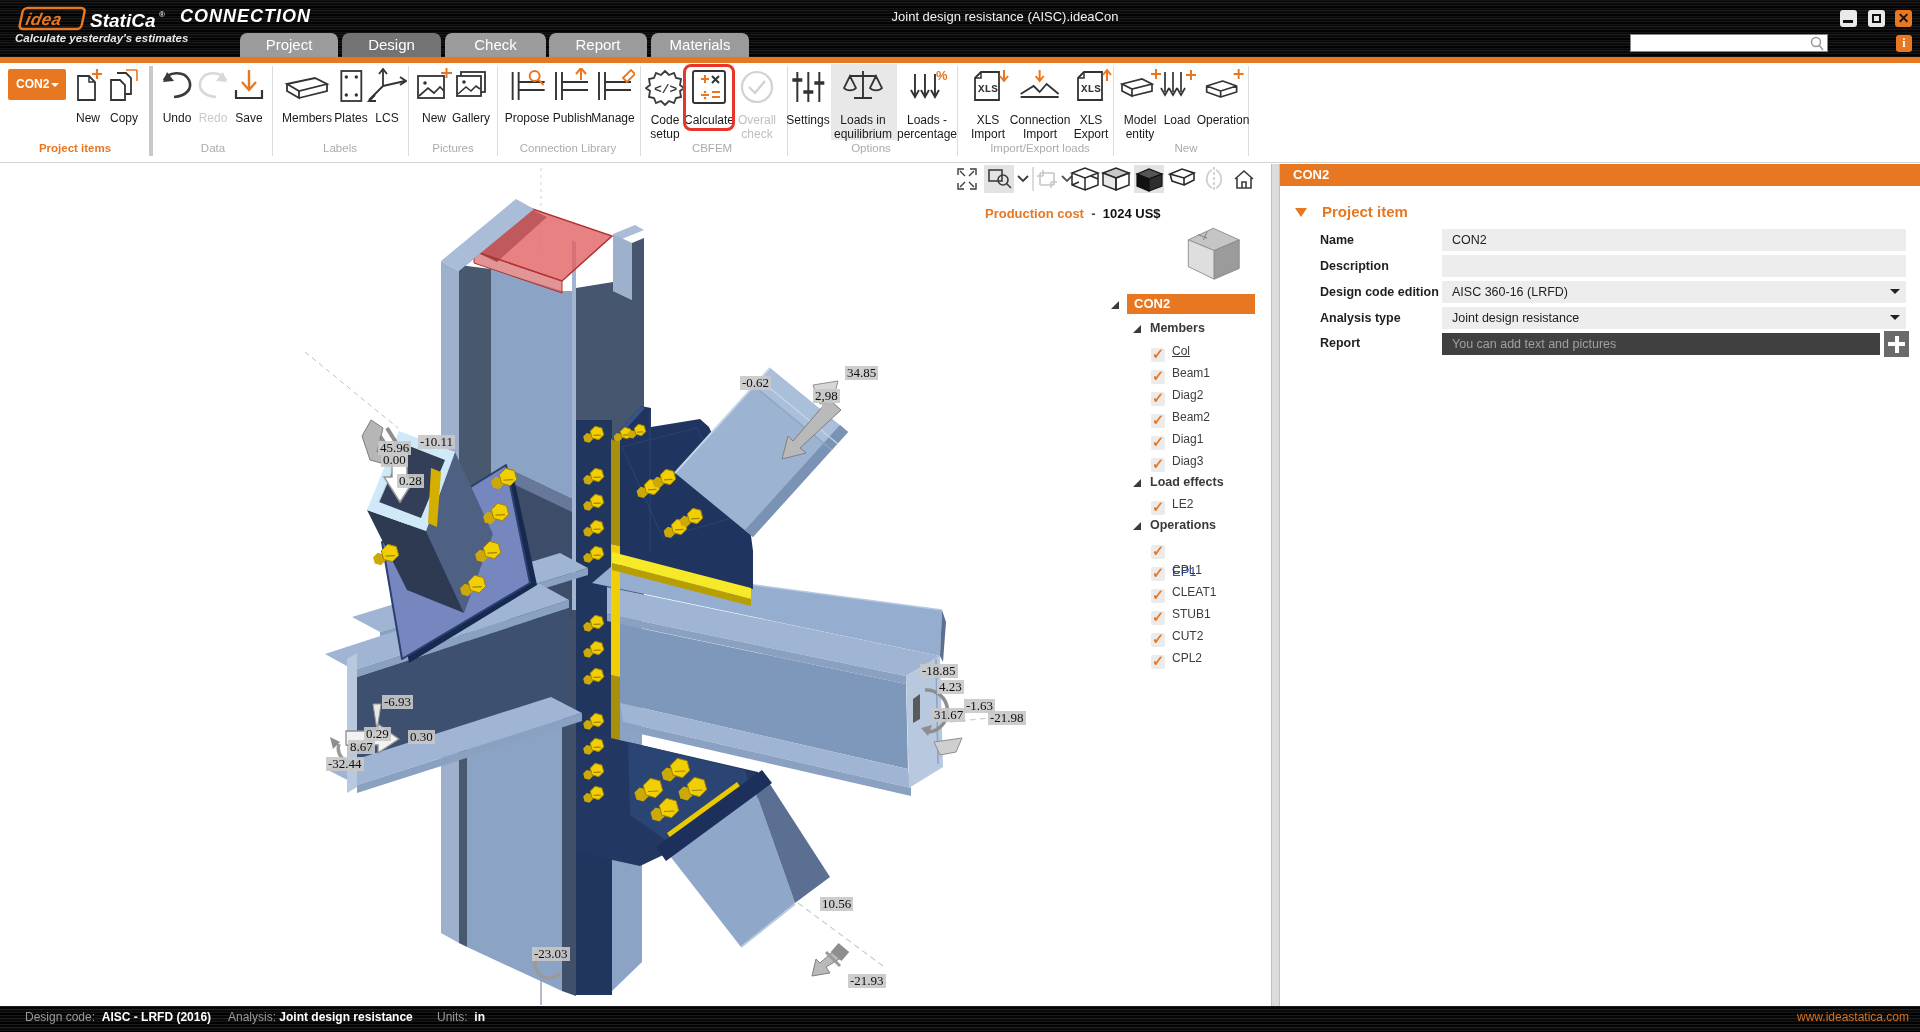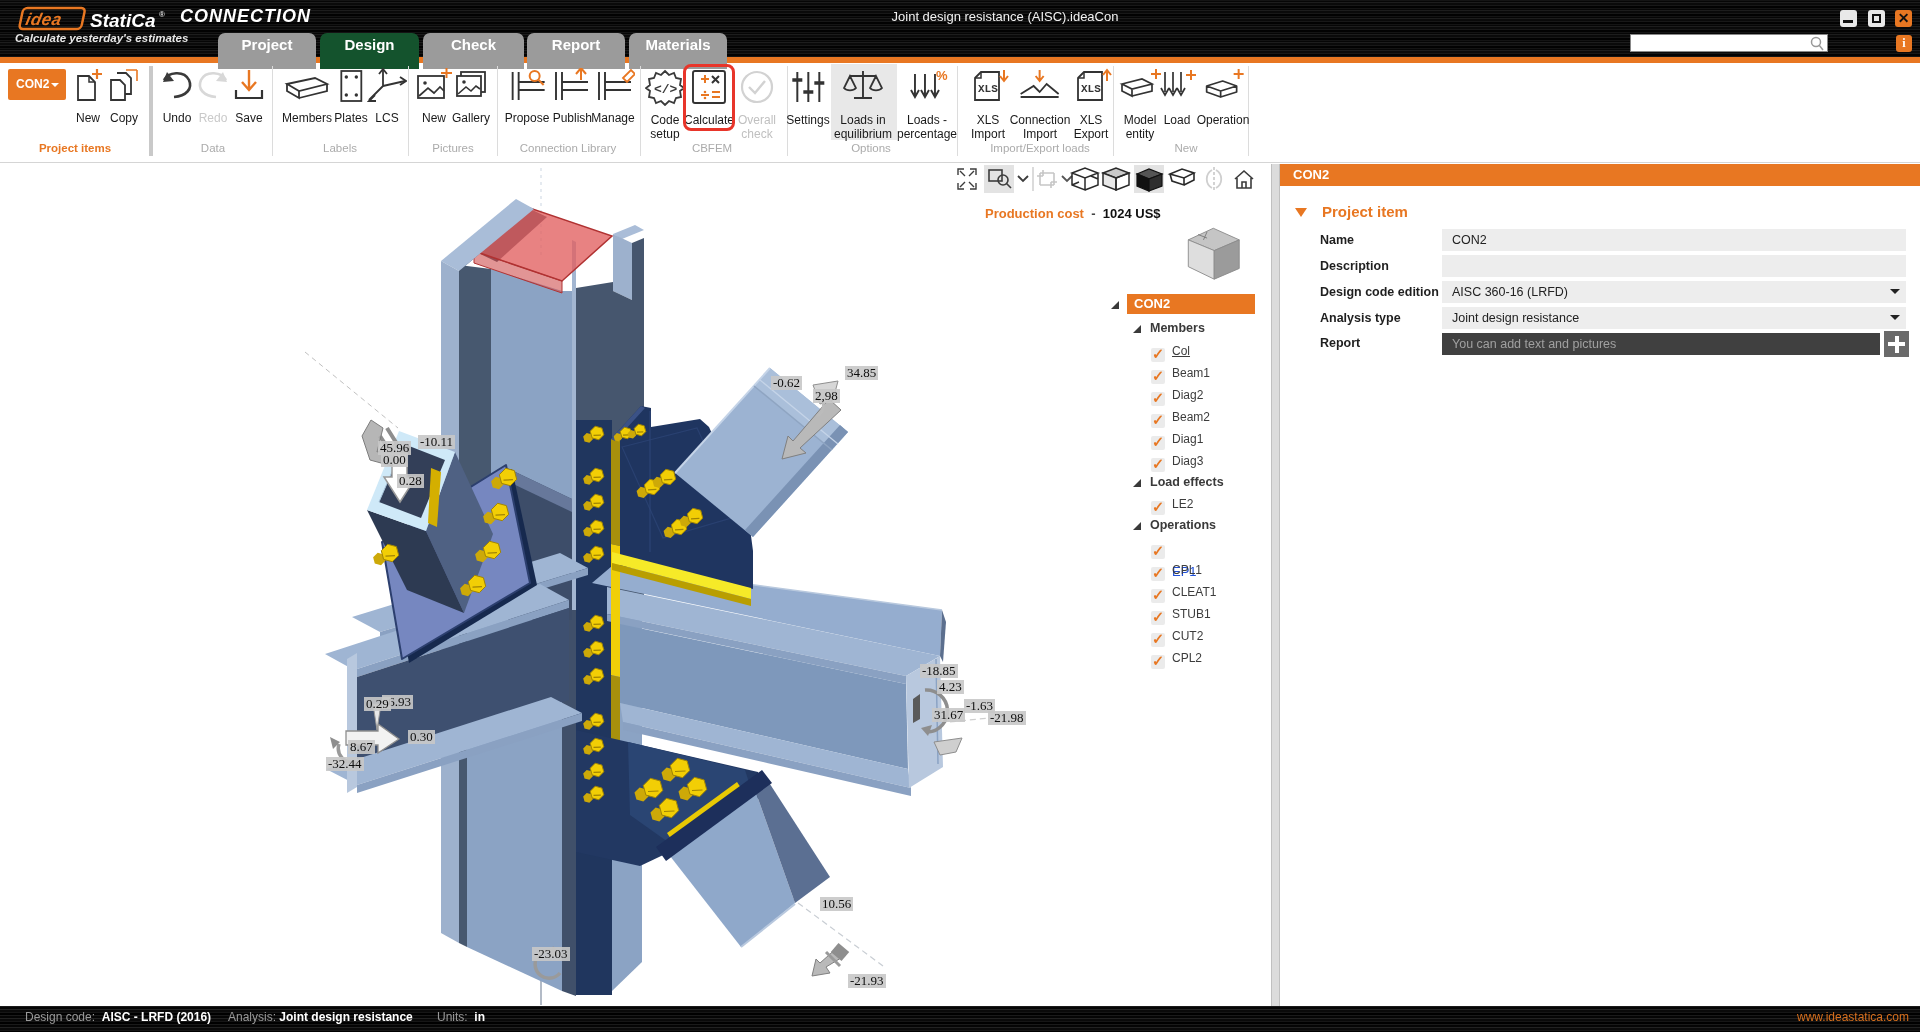--- a/index.html
+++ b/index.html
@@ -10,22 +10,22 @@
 #orangestrip { position:absolute; left:0; top:57px; width:1920px; height:6px; background:#e87722; }
 #ribbon { position:absolute; left:0; top:63px; width:1920px; height:100px; background:#fff; border-bottom:1px solid #d5d5d5; }
 #viewport { position:absolute; left:0; top:164px; width:1271px; height:842px; background:#fff; }
 #divider { position:absolute; left:1271px; top:164px; width:9px; height:842px; background:#dcdcdc; border-left:1px solid #c0c0c0; border-right:1px solid #c0c0c0; }
 #rightpanel { position:absolute; left:1280px; top:164px; width:640px; height:842px; background:#fff; }
 #statusbar { position:absolute; left:0; top:1006px; width:1920px; height:26px;
   background:repeating-linear-gradient(to bottom,#1a1a1a 0 1px,#050505 1px 3px,#222 3px 4px,#0a0a0a 4px 6px,#161616 6px 7px,#000 7px 9px);
 }
 .abs { position:absolute; }
 
-.tab { position:absolute; top:33px; height:36px; background:#9b9b9b; border-radius:7px 7px 0 0; color:#fff; font-size:15px; font-weight:bold; text-align:center; line-height:24px; }
-.tab.active { background:#14532d; }
+.tab { position:absolute; top:33px; height:24px; background:#9b9b9b; border-radius:7px 7px 0 0; color:#fff; font-size:15px; font-weight:normal; text-align:center; line-height:24px;margin-left:22px; }
+.tab.active { background:#737373; }
 
 .rgroup-label { position:absolute; top:142px; font-size:11.5px; color:#ababab; text-align:center; white-space:nowrap; transform:translateX(-50%); }
 .rgroup-label.orange { color:#e87722; font-weight:bold; }
 .rsep { position:absolute; top:66px; height:90px; width:1px; background:#dcdcdc; }
 .rsep.thick { width:4px; background:#c9c9c9; }
 .ritem { position:absolute; top:68px; text-align:center; transform:translateX(-50%); color:#1a1a1a; }
 .ritem .lbl { font-size:12px; line-height:14px; margin-top:3px; white-space:pre-line; }
 .ritem.disabled { color:#c0c0c0; }
 #con2btn { position:absolute; left:8px; top:69px; width:58px; height:31px; background:#e87722; color:#fff; font-size:12px; font-weight:bold; line-height:31px; text-align:left; padding-left:8px; border-radius:2px; }
 #con2btn:after { content:""; position:absolute; right:7px; top:14px; border:4px solid transparent; border-top-color:#fff; }
@@ -296,24 +296,24 @@
       <polygon points="678.7,810.6 671.6,817.7 661.9,815.1 659.3,805.4 666.4,798.3 676.1,800.9" fill="#f2ce05" stroke="#a08404" stroke-width="1"></polygon>
       <line x1="664" y1="811.5" x2="674.5" y2="811" stroke="#a08404" stroke-width="1.2"></line>
     </g>
 </svg>
 
 <div class="mlabel" style="left:378px; top:441px;">45.96</div>
 <div class="mlabel" style="left:381px; top:453px;">0.00</div>
 <div class="mlabel" style="left:418px; top:435px;">-10.11</div>
 <div class="mlabel" style="left:397px; top:474px;">0.28</div>
 <div class="mlabel" style="left:845px; top:366px;">34.85</div>
-<div class="mlabel" style="left:771px; top:376px;">-0.62</div>
+<div class="mlabel" style="left:740px; top:376px;">-0.62</div>
 <div class="mlabel" style="left:813px; top:389px;">2,98</div>
 <div class="mlabel" style="left:382px; top:695px;">-6.93</div>
-<div class="mlabel" style="left:364px; top:697px;">0.29</div>
+<div class="mlabel" style="left:364px; top:727px;">0.29</div>
 <div class="mlabel" style="left:348px; top:740px;">8.67</div>
 <div class="mlabel" style="left:326px; top:757px;">-32.44</div>
 <div class="mlabel" style="left:408px; top:730px;">0.30</div>
 <div class="mlabel" style="left:920px; top:664px;">-18.85</div>
 <div class="mlabel" style="left:937px; top:680px;">4.23</div>
 <div class="mlabel" style="left:964px; top:699px;">-1.63</div>
 <div class="mlabel" style="left:932px; top:708px;">31.67</div>
 <div class="mlabel" style="left:988px; top:711px;">-21.98</div>
 <div class="mlabel" style="left:820px; top:897px;">10.56</div>
 <div class="mlabel" style="left:848px; top:974px;">-21.93</div>

